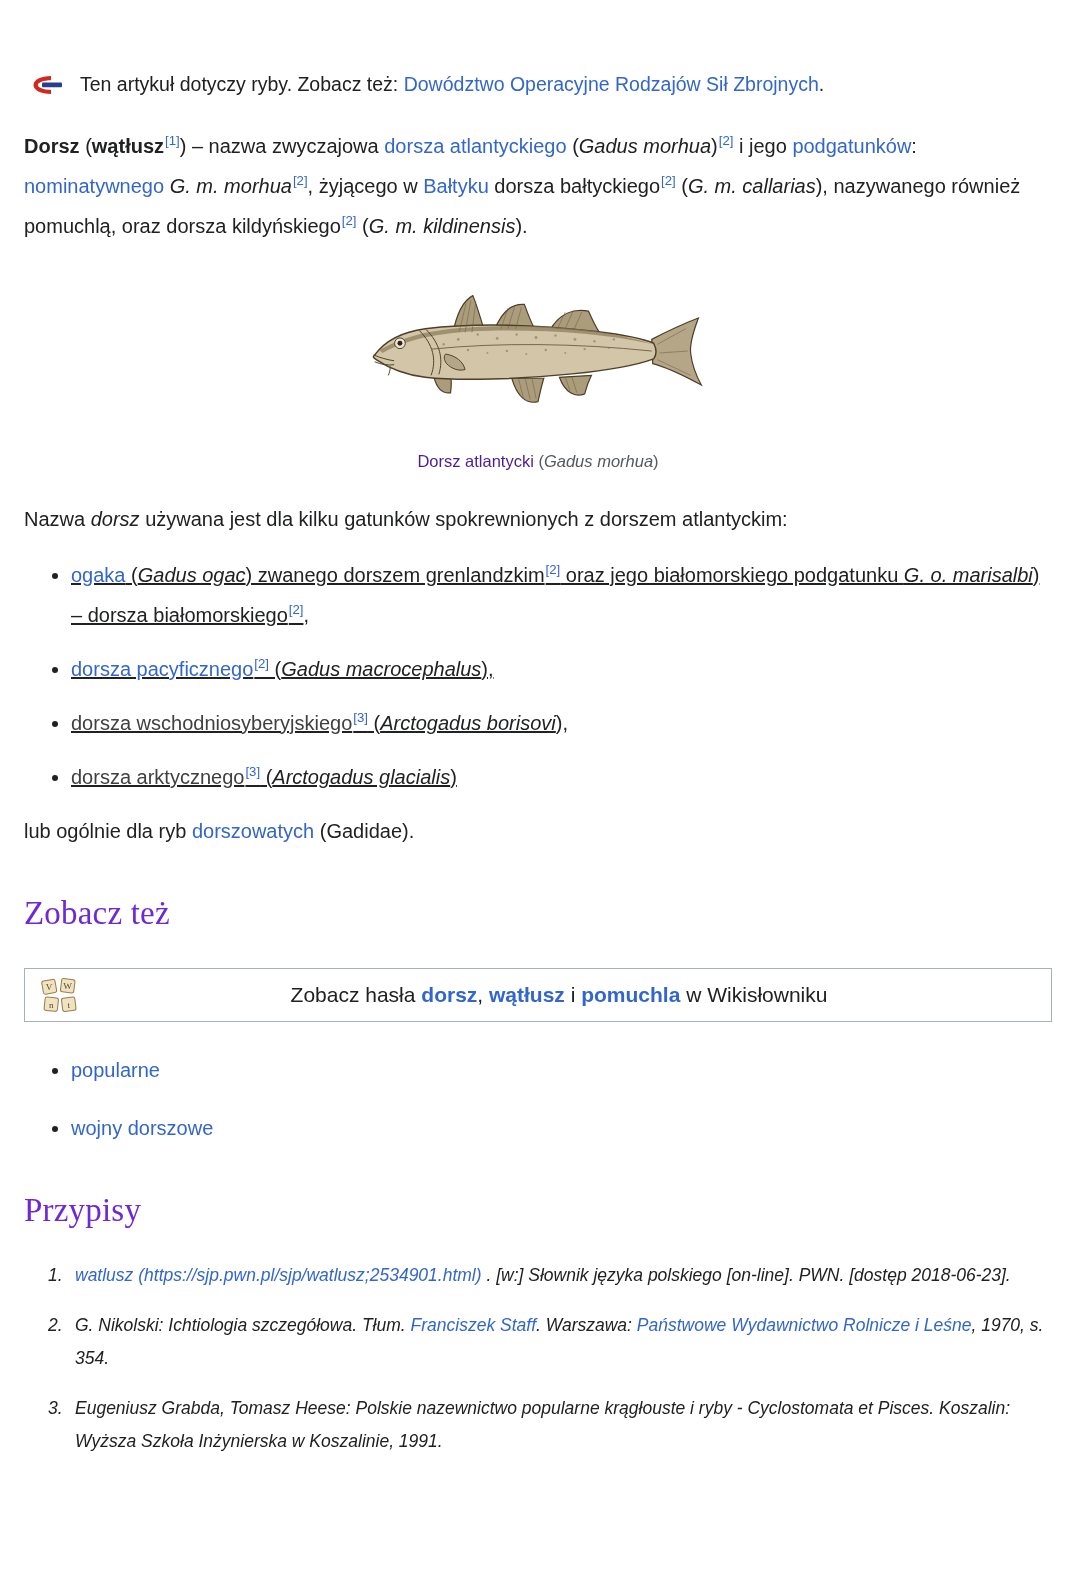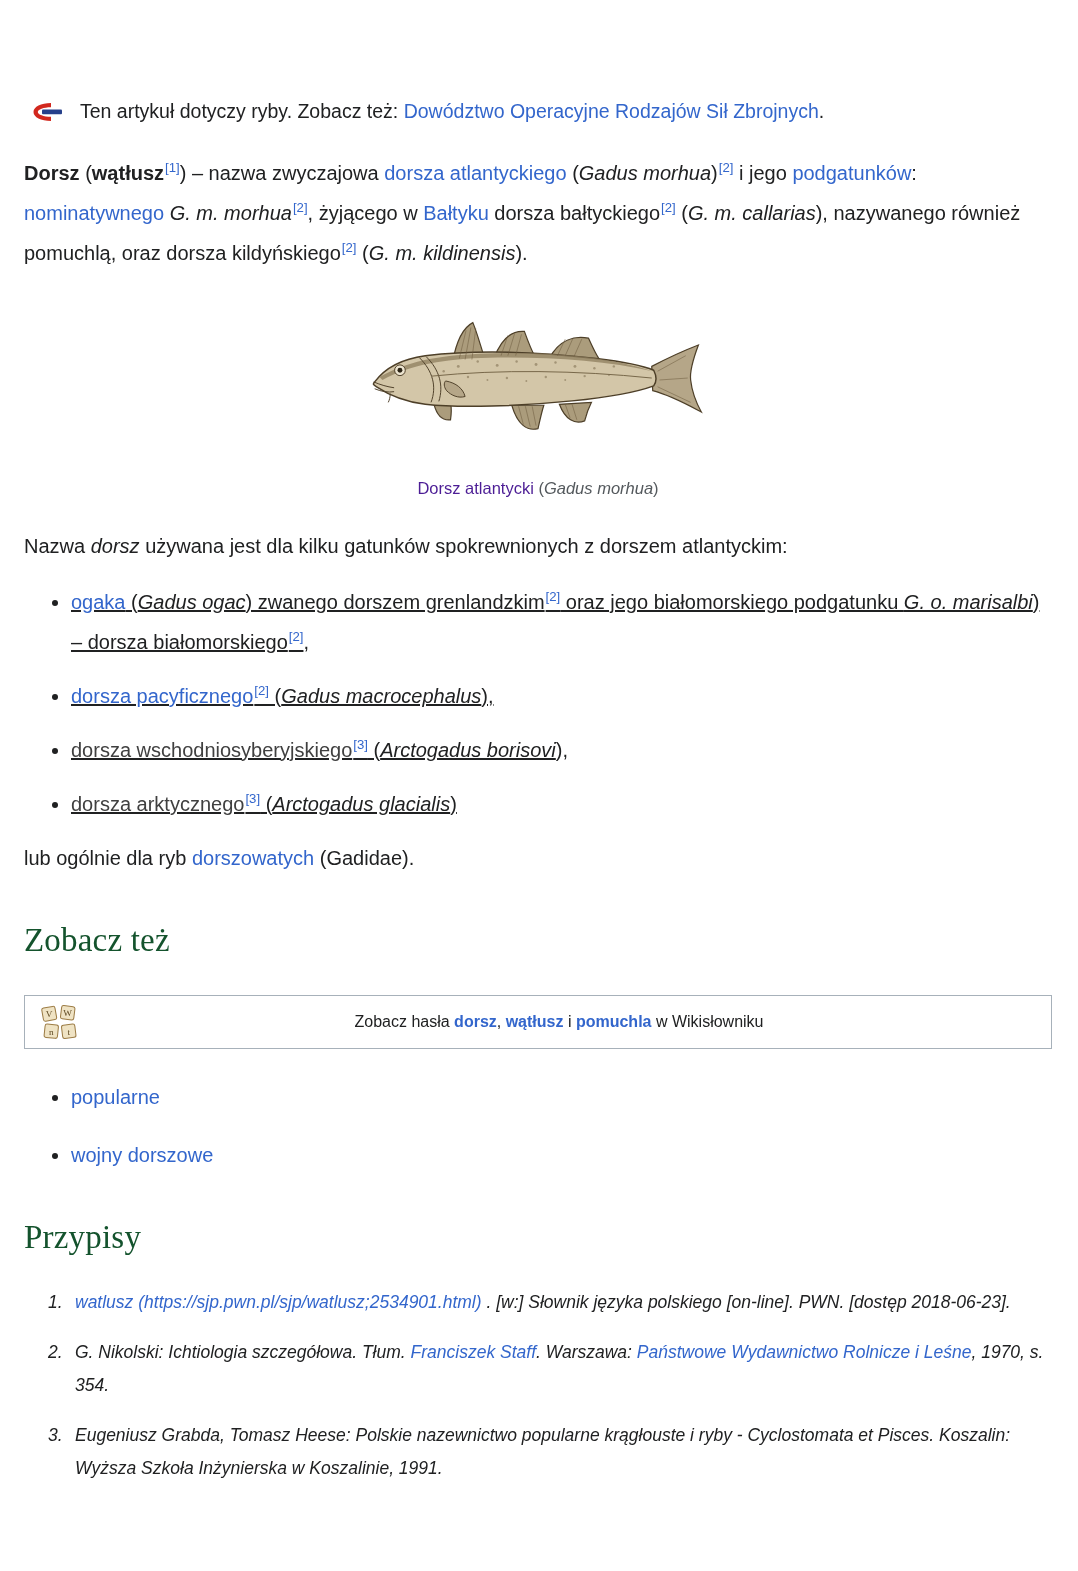--- a/index.html
+++ b/index.html
@@ -2,21 +2,21 @@
 <html><head>
 <meta charset="utf-8">
 <style>
   * { box-sizing: border-box; }
   html, body { margin: 0; padding: 0; background: #ffffff; }
   body {
     width: 1078px; min-height: 1571px;
     font-family: "Liberation Sans", sans-serif;
     color: #202122; font-size: 20px;
   }
-  .page { padding: 100px 26px 60px 24px; }
+  .page { padding: 73px 26px 60px 24px; }
 
   
   .hatnote { display: flex; align-items: center; gap: 16px; font-size: 19.5px; margin: 0 0 30px 6px; }
   .hatnote-icon svg { display: block; }
 
   p { margin: 0; line-height: 2.0; }
   .lead { margin-bottom: 4px; }
 
   
   a, .link, .redlink { text-decoration: none; cursor: pointer; }
@@ -34,33 +34,33 @@
 
   .intro { margin-top: 28px; }
 
   ul.wiki-list { margin: 16px 0 0 0; padding-left: 47px; list-style: disc; }
   ul.wiki-list li { line-height: 2.0; margin-bottom: 14px; text-decoration: underline; }
 
   .outro { margin-top: 14px; }
 
   h2 {
     font-family: "Liberation Serif", serif;
-    font-size: 33px; font-weight: 400; color: #14532d;
+    font-size: 33px; font-weight: 400; color: #6d28d9;
     margin: 44px 0 0 0; letter-spacing: 0.2px;
   }
 
   
   .wikt-box {
     display: flex; align-items: center;
     border: 1px solid #a7b1ba; background: #ffffff;
     min-height: 54px; margin-top: 36px; padding: 6px 14px;
   }
   .wikt-icon { flex: 0 0 auto; }
   .wikt-icon svg { display: block; }
-  .box-text { flex: 1 1 auto; text-align: center; font-size: 16px; }
+  .box-text { flex: 1 1 auto; text-align: center; font-size: 21px; }
 
   ul.see-also { margin: 28px 0 0 0; padding-left: 47px; list-style: disc; }
   ul.see-also li { line-height: 2.0; margin-bottom: 18px; }
 
   
   ol.references {
     margin: 30px 0 0 0; padding-left: 24px; list-style: none;
     font-size: 17.5px; font-style: italic;
   }
   ol.references li { display: flex; gap: 9px; line-height: 1.85; margin-bottom: 18px; }

